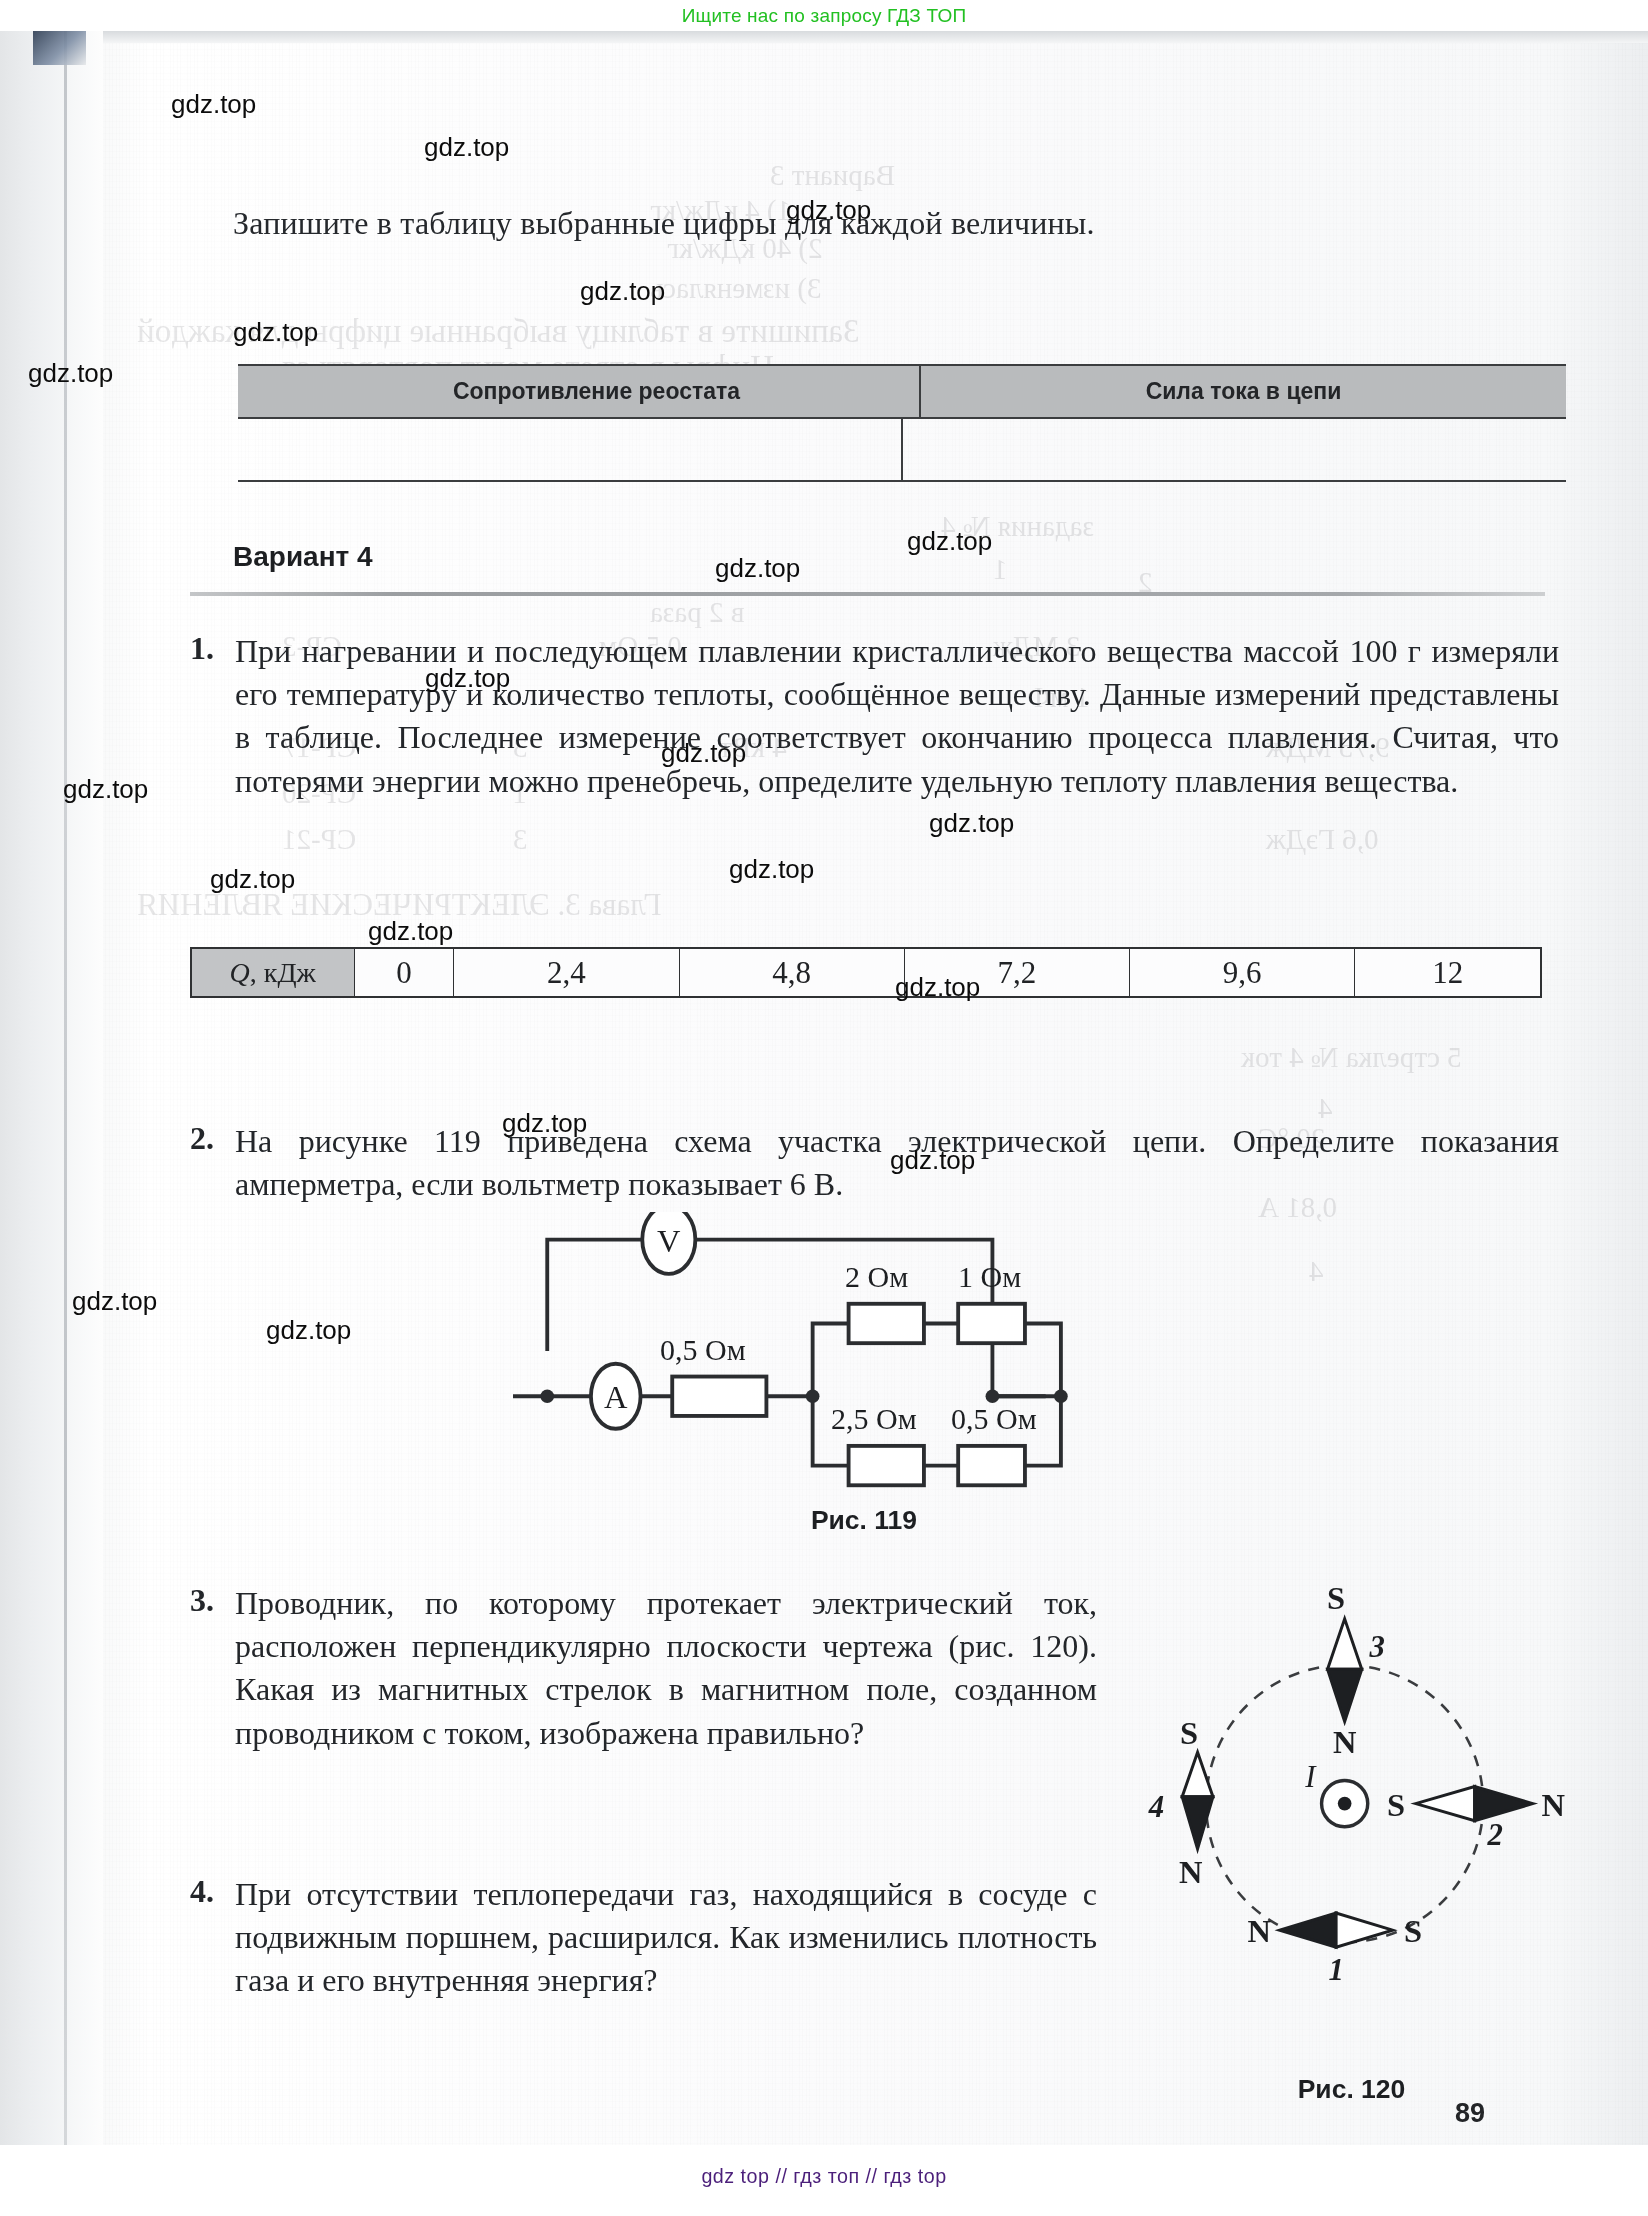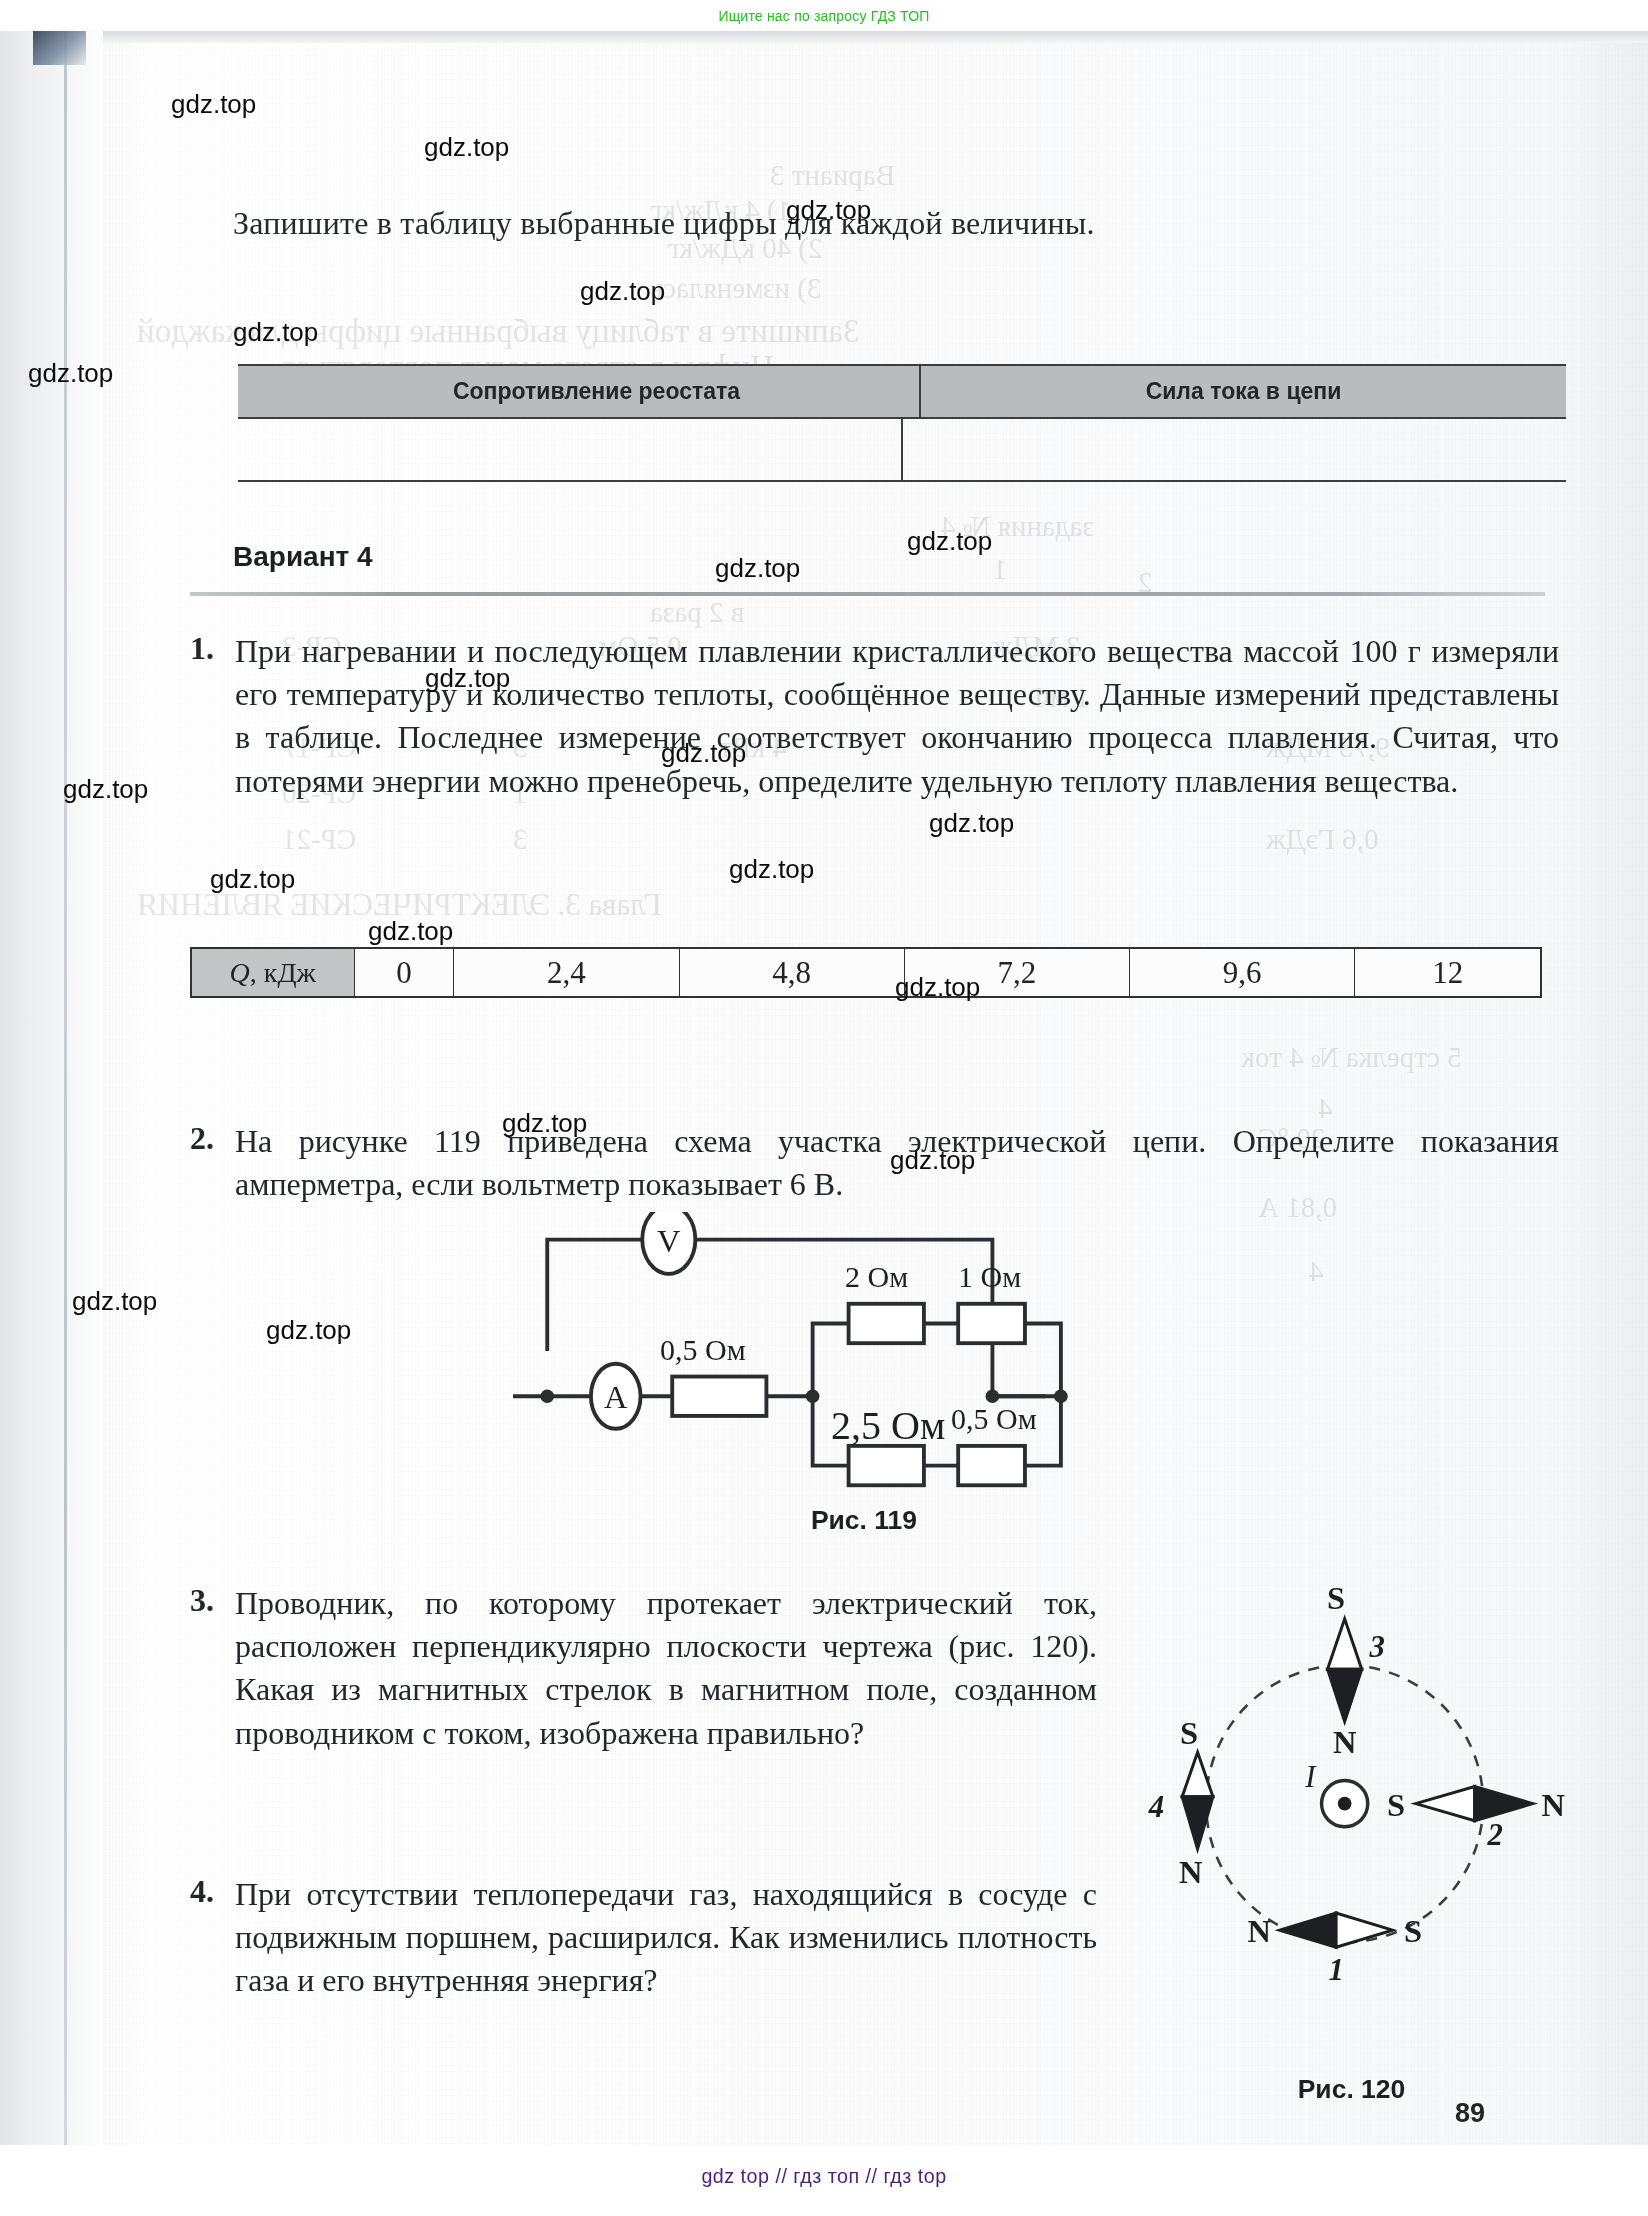--- a/index.html
+++ b/index.html
@@ -13,21 +13,21 @@
   }
 
   
   .top-banner{
     position:absolute; top:0; left:0; width:1648px; height:31px;
     display:flex; align-items:center; justify-content:center;
     background:#ffffff; z-index:40;
   }
   .top-banner span{
     font-family:"Liberation Sans", sans-serif;
-    font-size:14px; color:#22c022; letter-spacing:0.2px;
+    font-size:19px; color:#22c022; letter-spacing:0.2px;
   }
 
   
   .page-scan{
     position:absolute; left:0; top:31px; width:1648px; height:2114px;
     background:
       linear-gradient(90deg,#e9eaec 0%,#f2f3f4 3%,#ffffff 9%,#fbfbfc 50%,#f7f8f9 94%,#eceef0 100%);
     overflow:hidden;
   }
   
@@ -310,21 +310,21 @@
         <rect x="186" y="192" width="110" height="46" fill="#fff" stroke="#2b2d30" stroke-width="4.5"></rect>
         <rect x="392" y="107" width="88" height="46" fill="#fff" stroke="#2b2d30" stroke-width="4.5"></rect>
         <rect x="520" y="107" width="78" height="46" fill="#fff" stroke="#2b2d30" stroke-width="4.5"></rect>
         <rect x="392" y="273" width="88" height="46" fill="#fff" stroke="#2b2d30" stroke-width="4.5"></rect>
         <rect x="520" y="273" width="78" height="46" fill="#fff" stroke="#2b2d30" stroke-width="4.5"></rect>
       </svg>
 
       <div style="position:absolute; left:147px; top:121px; font-size:30px; color:#1d1f22; font-family:'Liberation Serif',serif;">0,5 Ом</div>
       <div style="position:absolute; left:332px; top:48px; font-size:30px; color:#1d1f22; font-family:'Liberation Serif',serif;">2 Ом</div>
       <div style="position:absolute; left:445px; top:48px; font-size:30px; color:#1d1f22; font-family:'Liberation Serif',serif;">1 Ом</div>
-      <div style="position:absolute; left:318px; top:190px; font-size:40px; color:#1d1f22; font-family:'Liberation Serif',serif;">2,5 Ом</div>
+      <div style="position:absolute; left:318px; top:190px; font-size:30px; color:#1d1f22; font-family:'Liberation Serif',serif;">2,5 Ом</div>
       <div style="position:absolute; left:438px; top:190px; font-size:30px; color:#1d1f22; font-family:'Liberation Serif',serif;">0,5 Ом</div>
     </div>
     <div class="fig-caption" id="cap119">Рис. 119</div>
 
     <div class="task justify" id="task3">
       <span class="num">3.</span>
       <div class="body">Проводник, по которому протекает электрический ток, расположен перпендикулярно плоскости чертежа (рис. 120). Какая из магнитных стрелок в магнитном поле, созданном проводником с током, изображена правильно?</div>
     </div>
 
     <div class="fig120">

